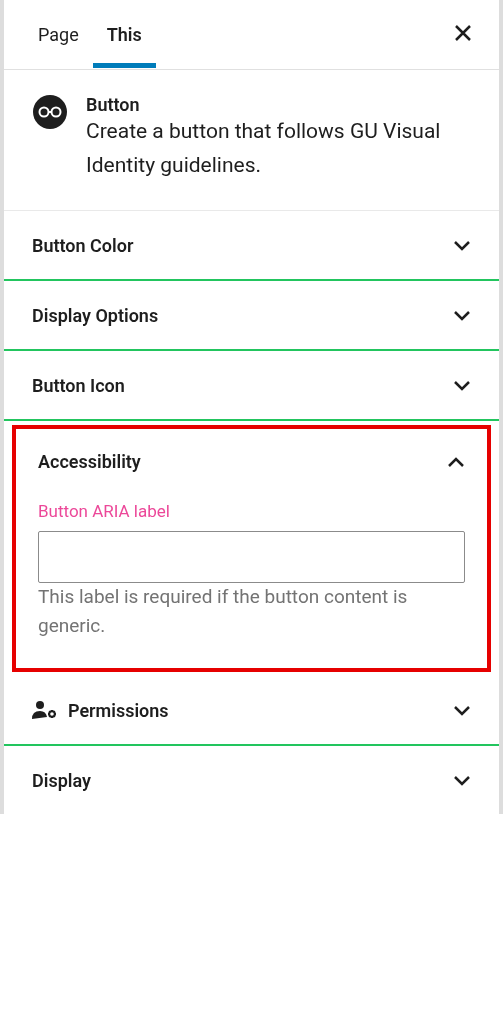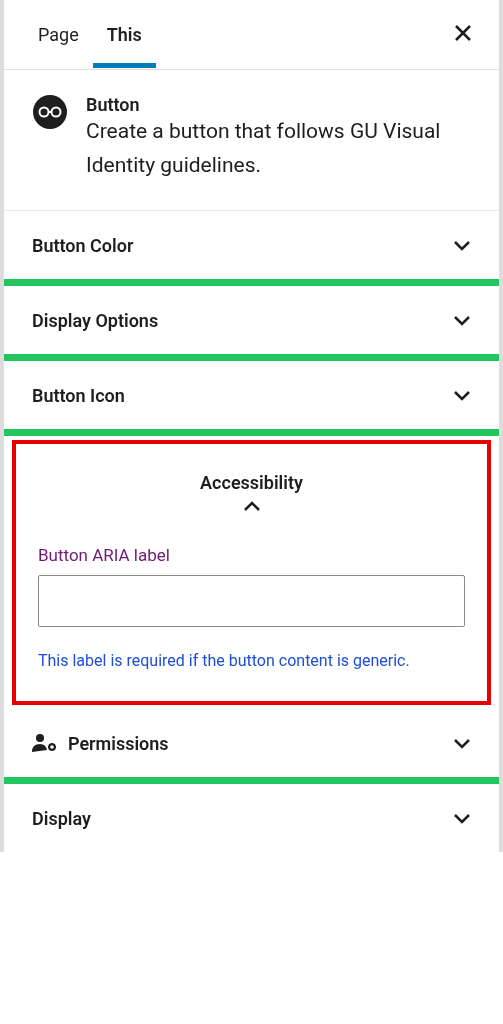--- a/index.html
+++ b/index.html
@@ -72,21 +72,21 @@
     .block-title {
       font-size: 18px;
       font-weight: 600;
     }
     .block-desc {
       font-size: 21px;
       line-height: 1.6;
       color: #1e1e1e;
     }
     .section {
-      border-bottom: 7px solid #22c55e;
+      border-bottom: 2px solid #22c55e;
     }
     .section-header {
       display: flex;
       align-items: center;
       justify-content: space-between;
       padding: 22px 28px;
       cursor: pointer;
     }
     .section-title {
       font-size: 18px;
@@ -98,45 +98,43 @@
     }
     .chevron {
       font-size: 20px;
       font-weight: 600;
     }
     .highlight-box {
       border: 4px solid #e60000;
       margin: 4px 8px;
     }
     .highlight-box .section-header {
-      padding: 28px 22px 18px 22px;
-      flex-direction: column;
+      padding: 20px 22px 18px 22px;
     }
     .section-body {
       padding: 10px 22px 28px 22px;
     }
     .field-label {
       font-size: 17px;
-      color: #701a75;
+      color: #ec4899;
       margin-bottom: 10px;
       display: block;
     }
     .text-input {
       width: 100%;
       height: 52px;
       border: 1px solid #8b8b8b;
       border-radius: 2px;
       font-size: 16px;
       padding: 0 10px;
     }
     .help-text {
-      font-size: 16px;
-      color: #1d4ed8;
+      font-size: 19px;
+      color: #737373;
       line-height: 1.5;
-      margin-top: 22px;
     }
     .perm-icon {
       width: 26px;
       height: 22px;
       display: inline-block;
     }
   </style>
 </head>
 <body>
 

